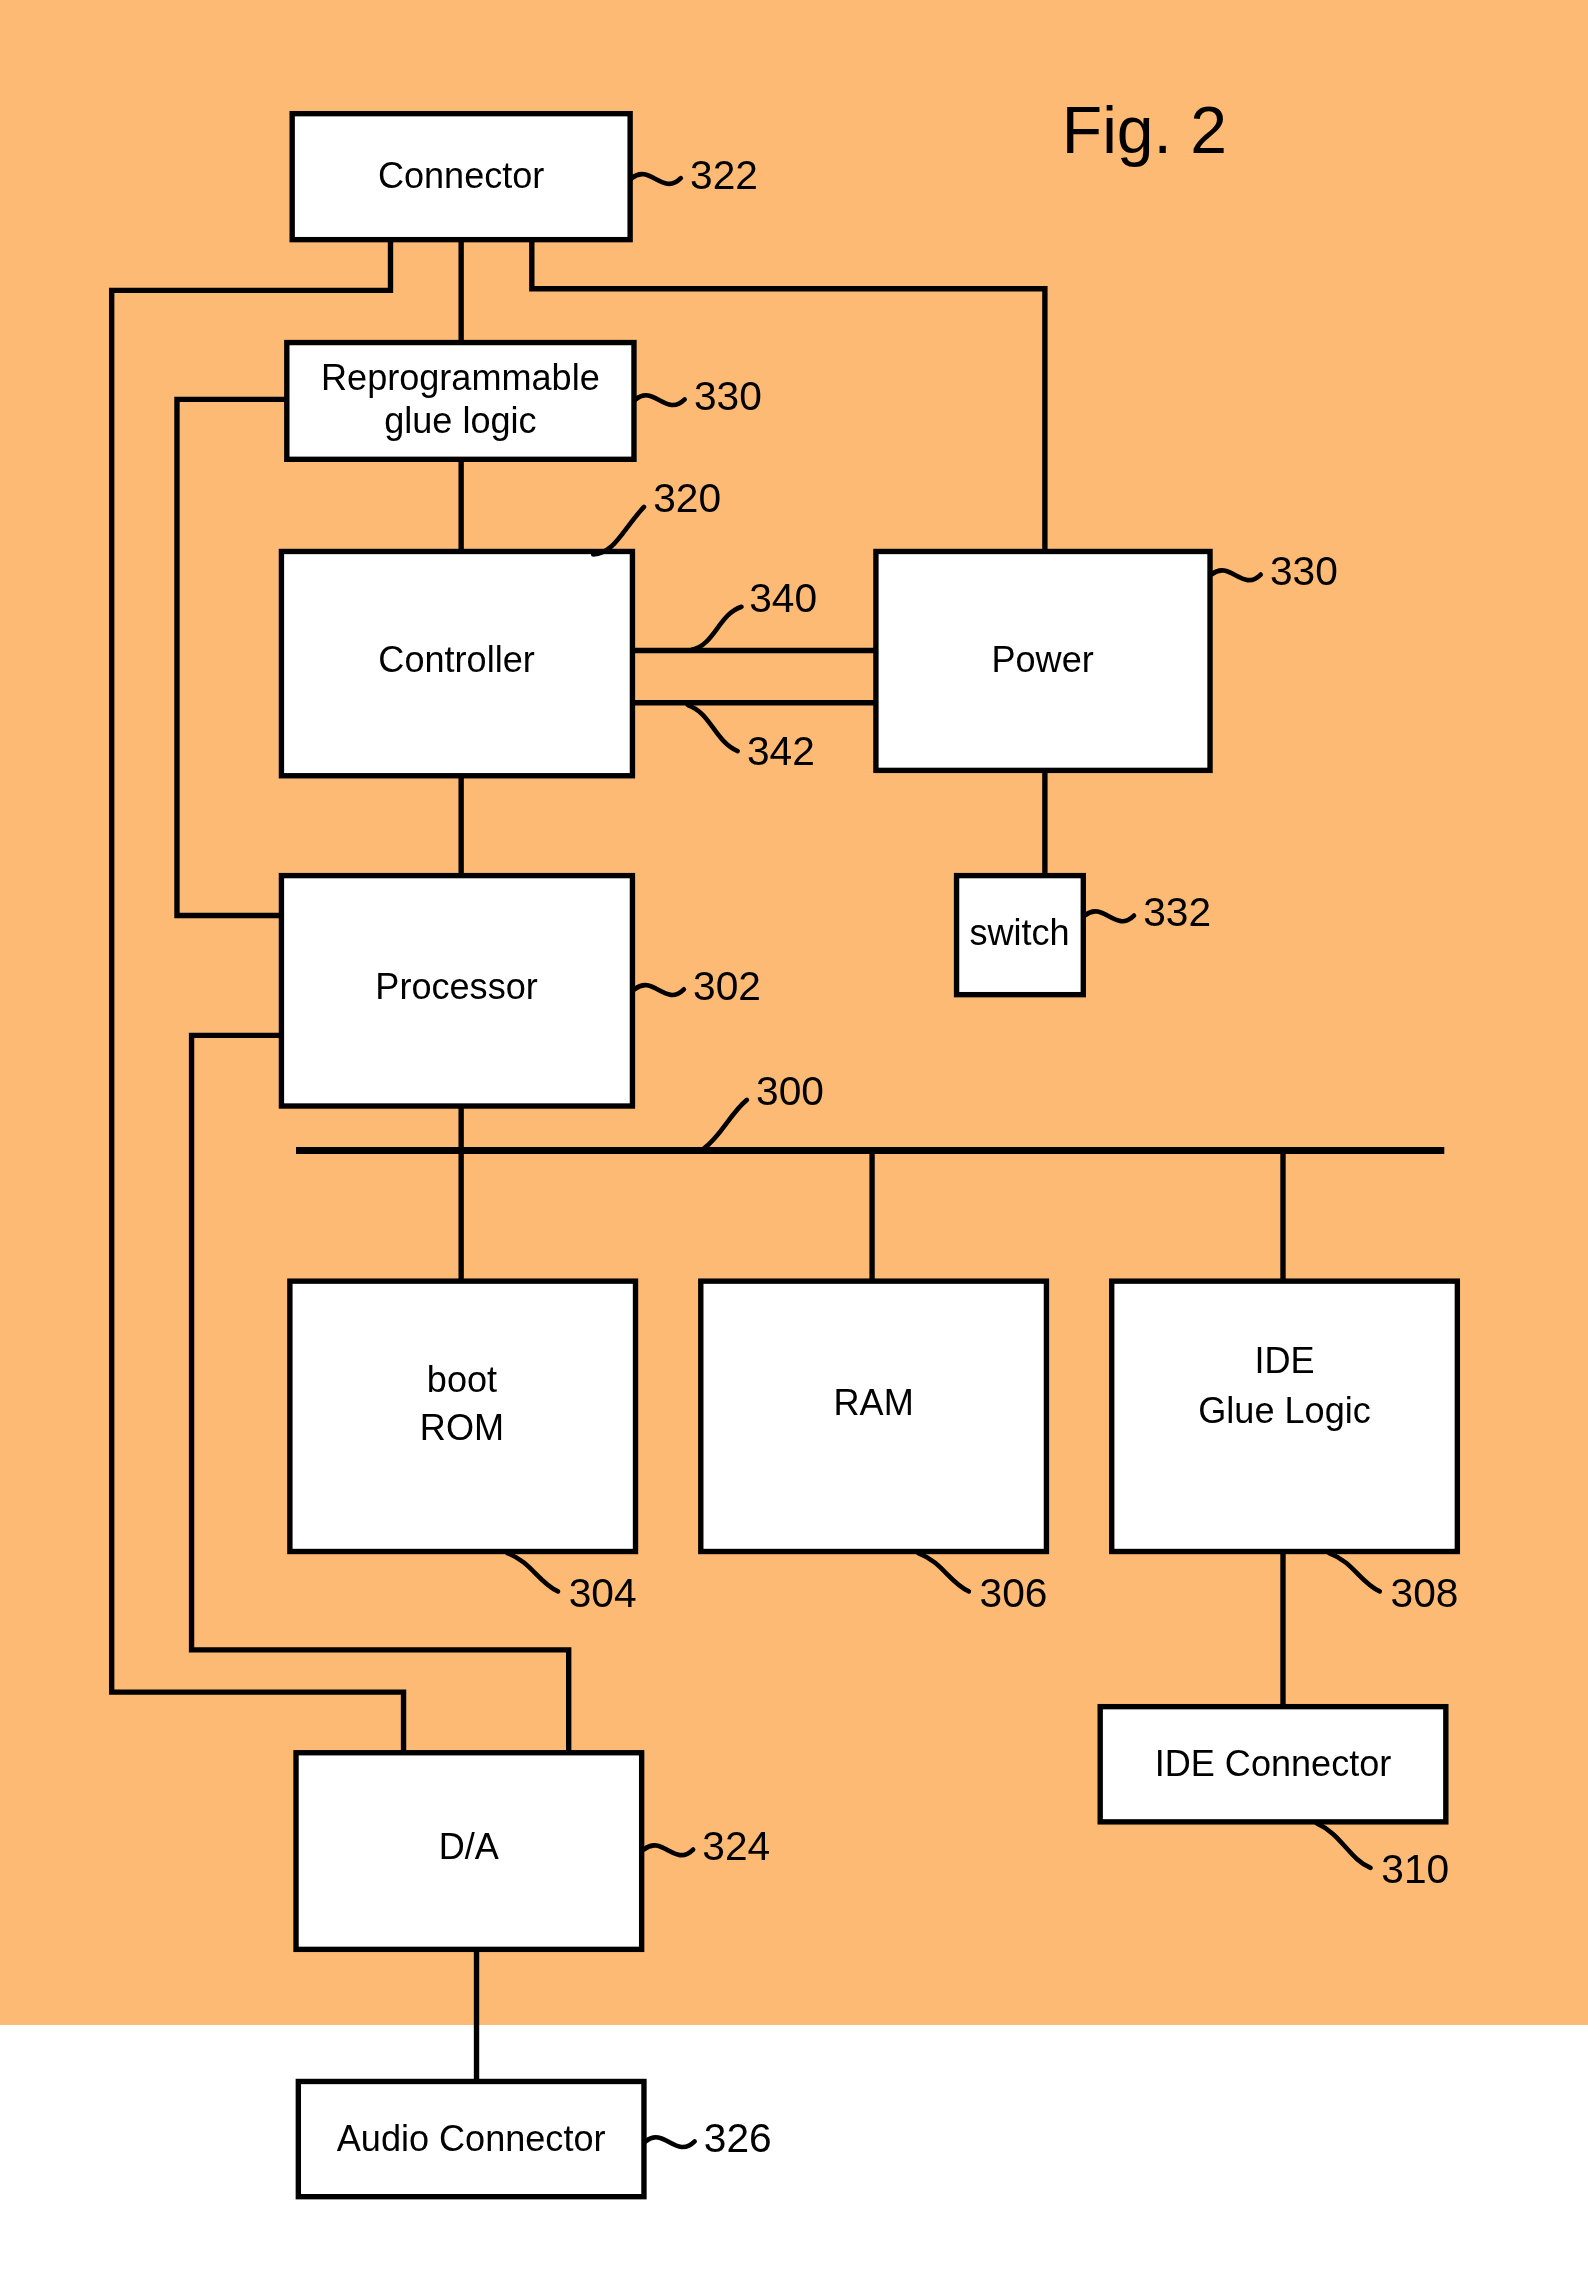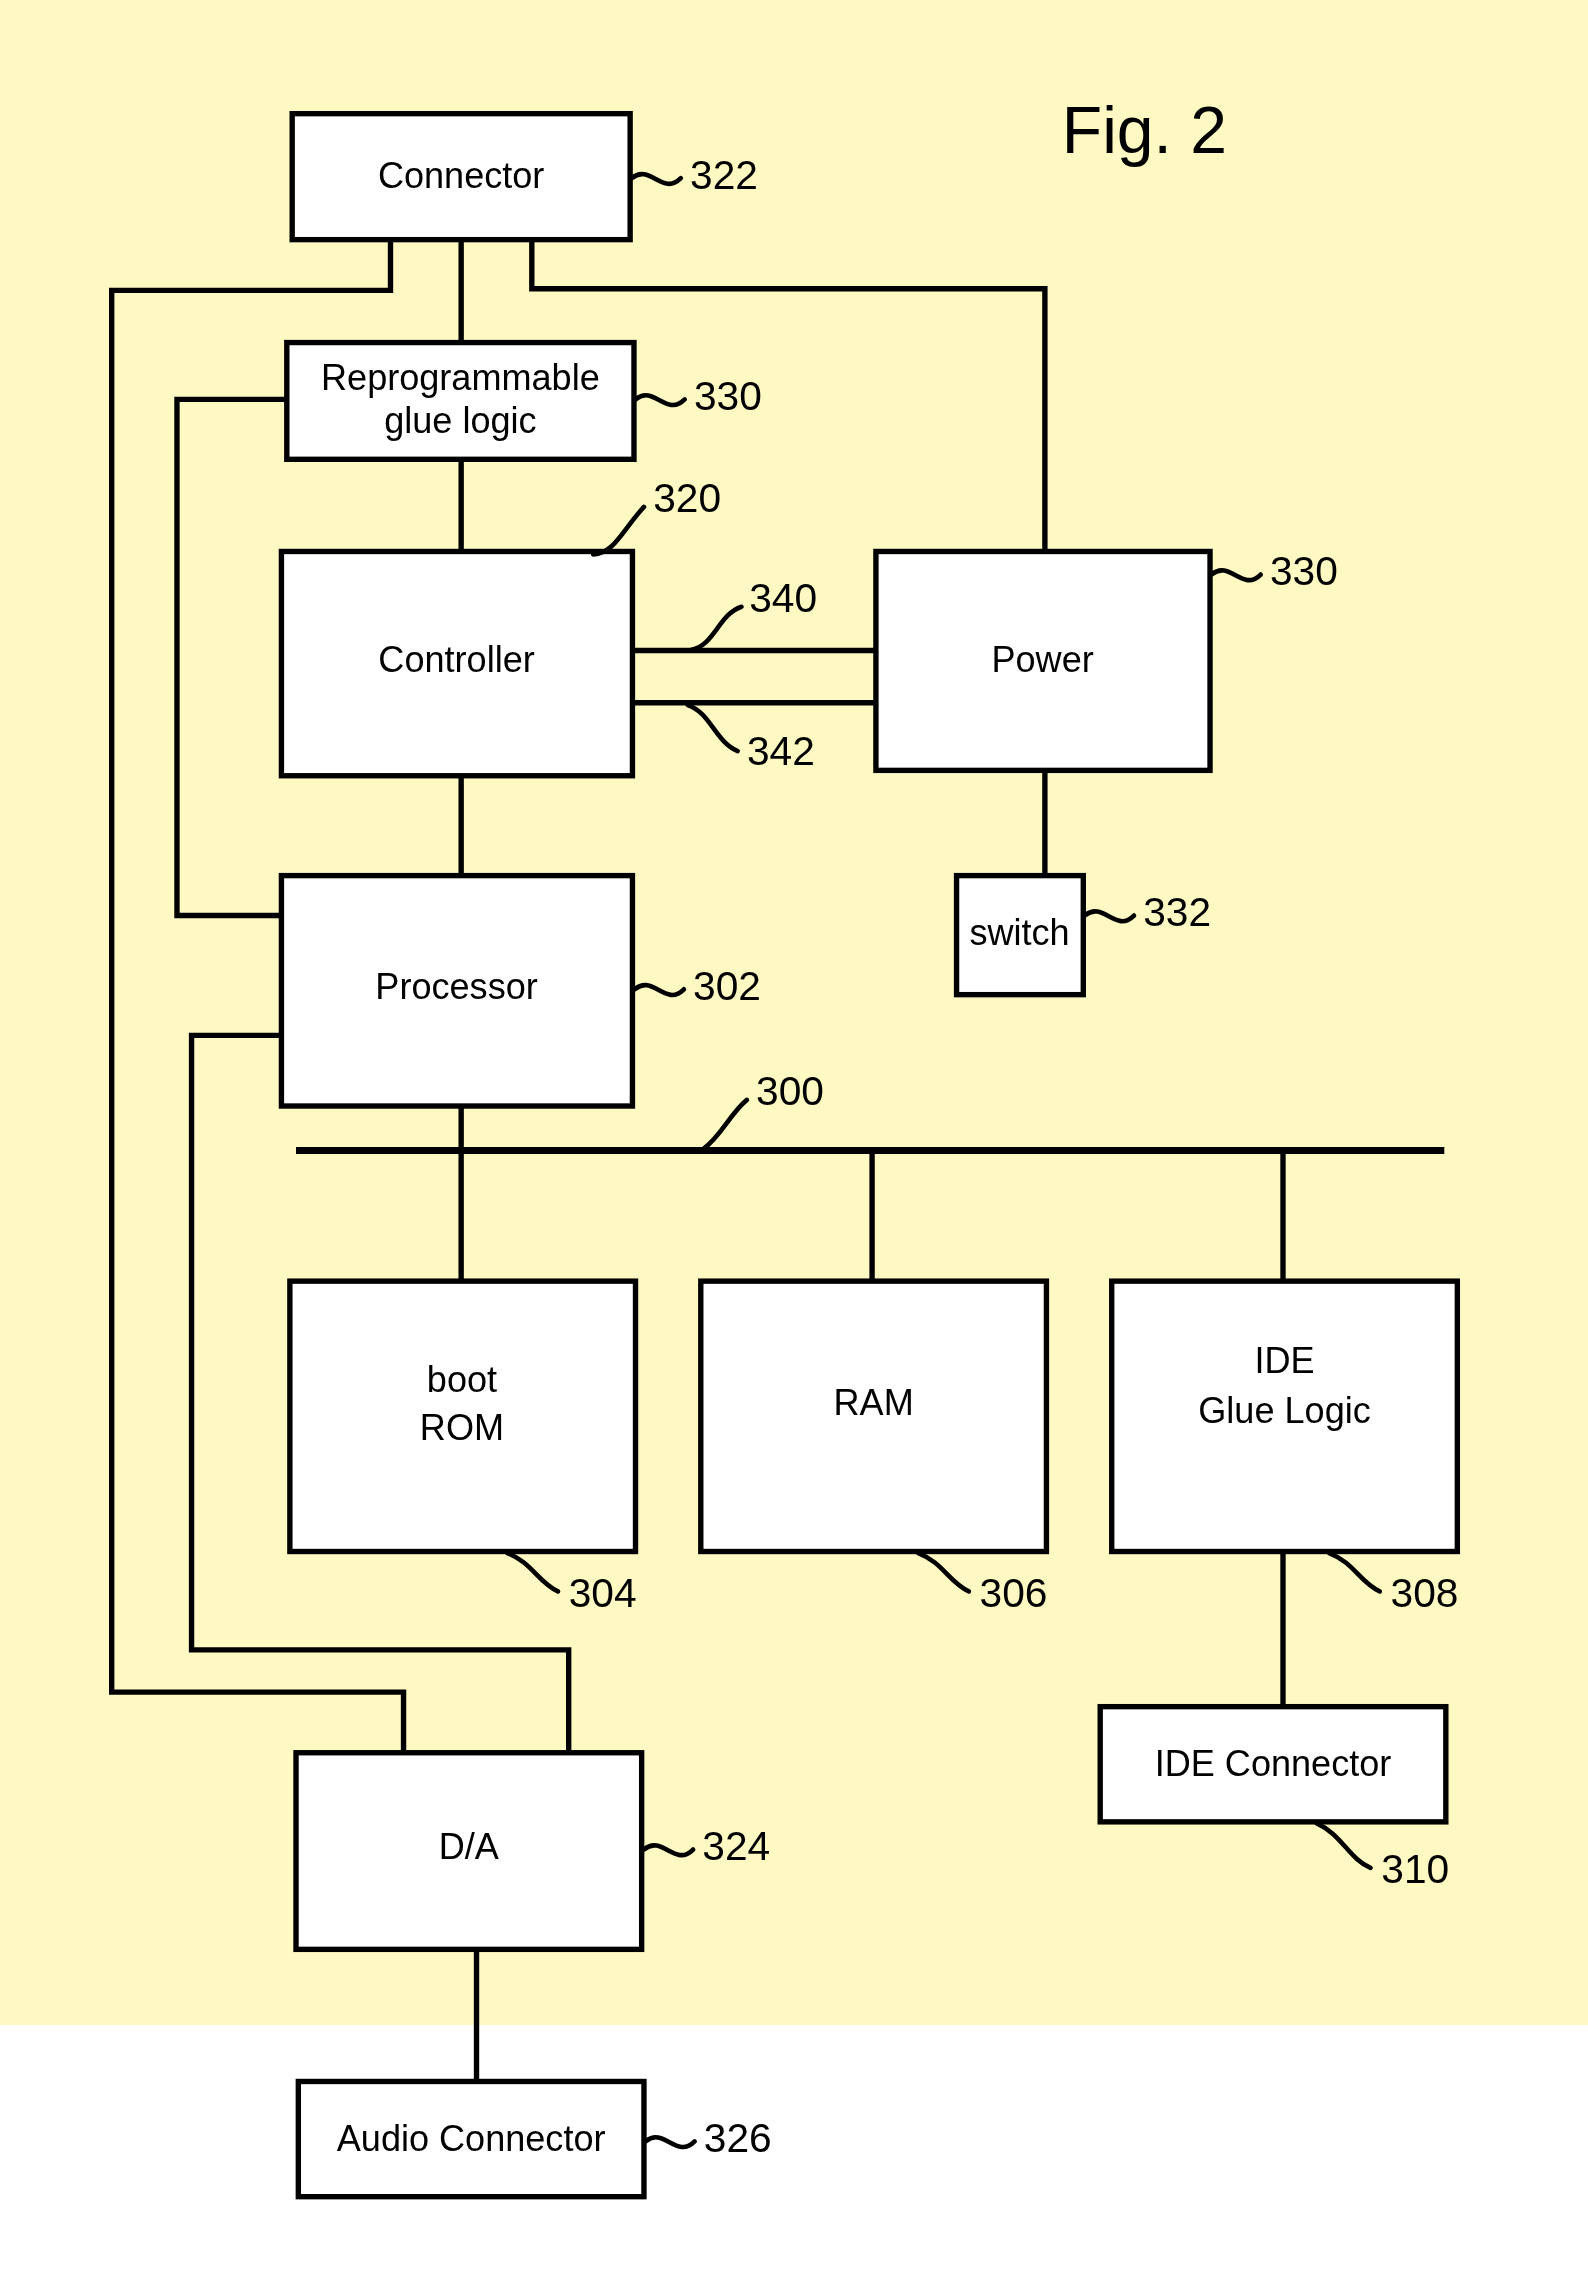--- a/index.html
+++ b/index.html
@@ -12,21 +12,21 @@
     width: 1589px;
     height: 2295px;
     font-family: "Liberation Sans", sans-serif;
     color: #000000;
     overflow: hidden;
   }
   #diagram-root {
     position: relative;
     width: 1589px;
     height: 2025px;
-    background: #fef9c3;
+    background: #fdba74;
   }
   svg#figure {
     display: block;
     width: 1589px;
     height: 2295px;
   }
   .blk-rect {
     fill: #ffffff;
     stroke: #000000;
     stroke-width: 7;

